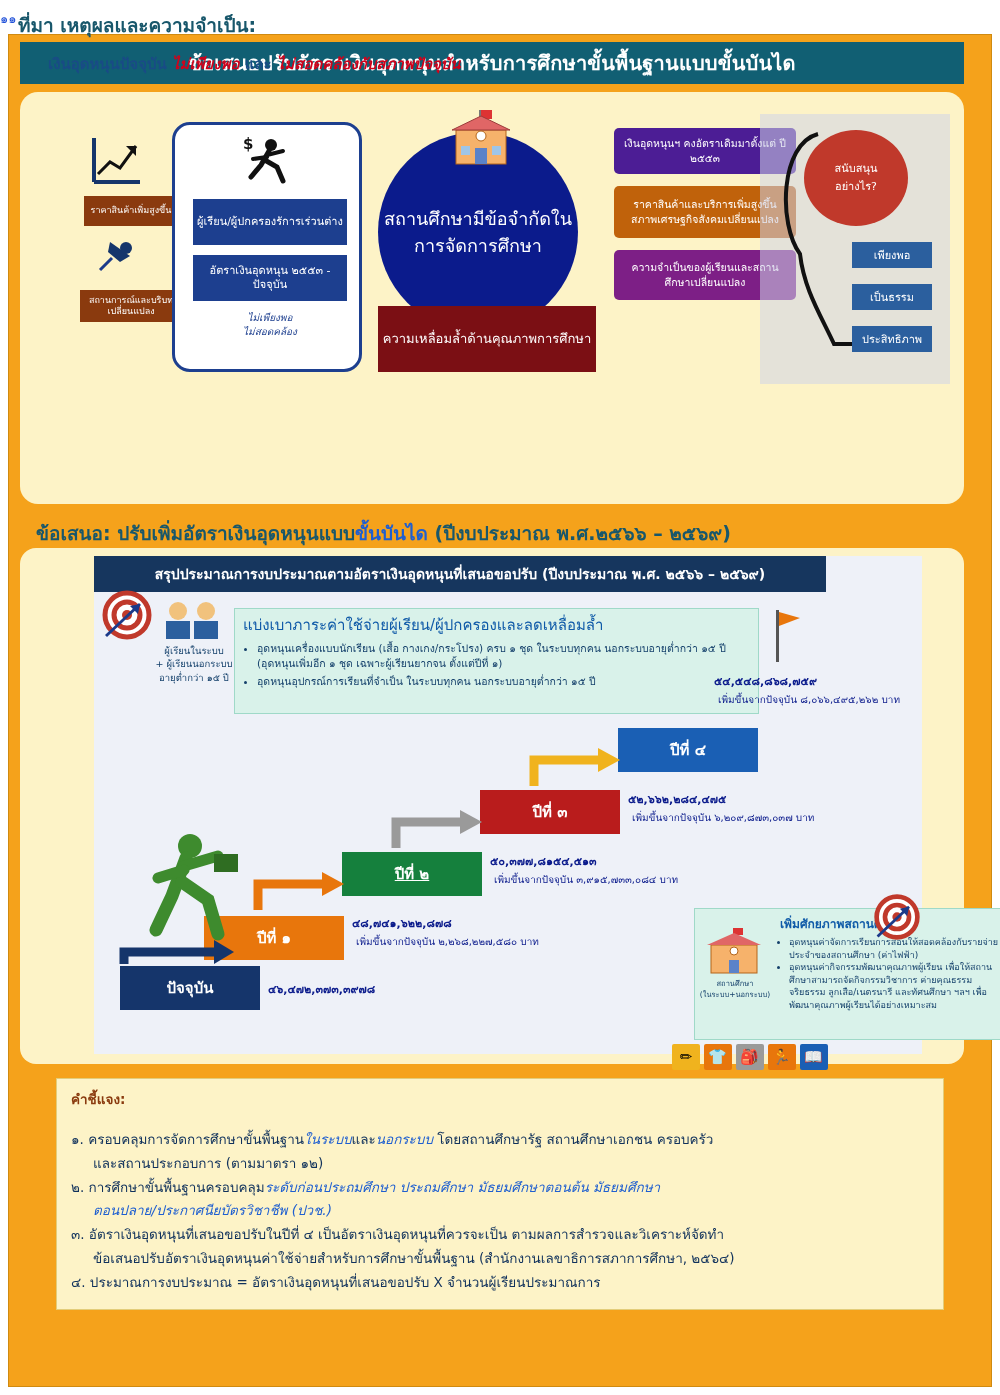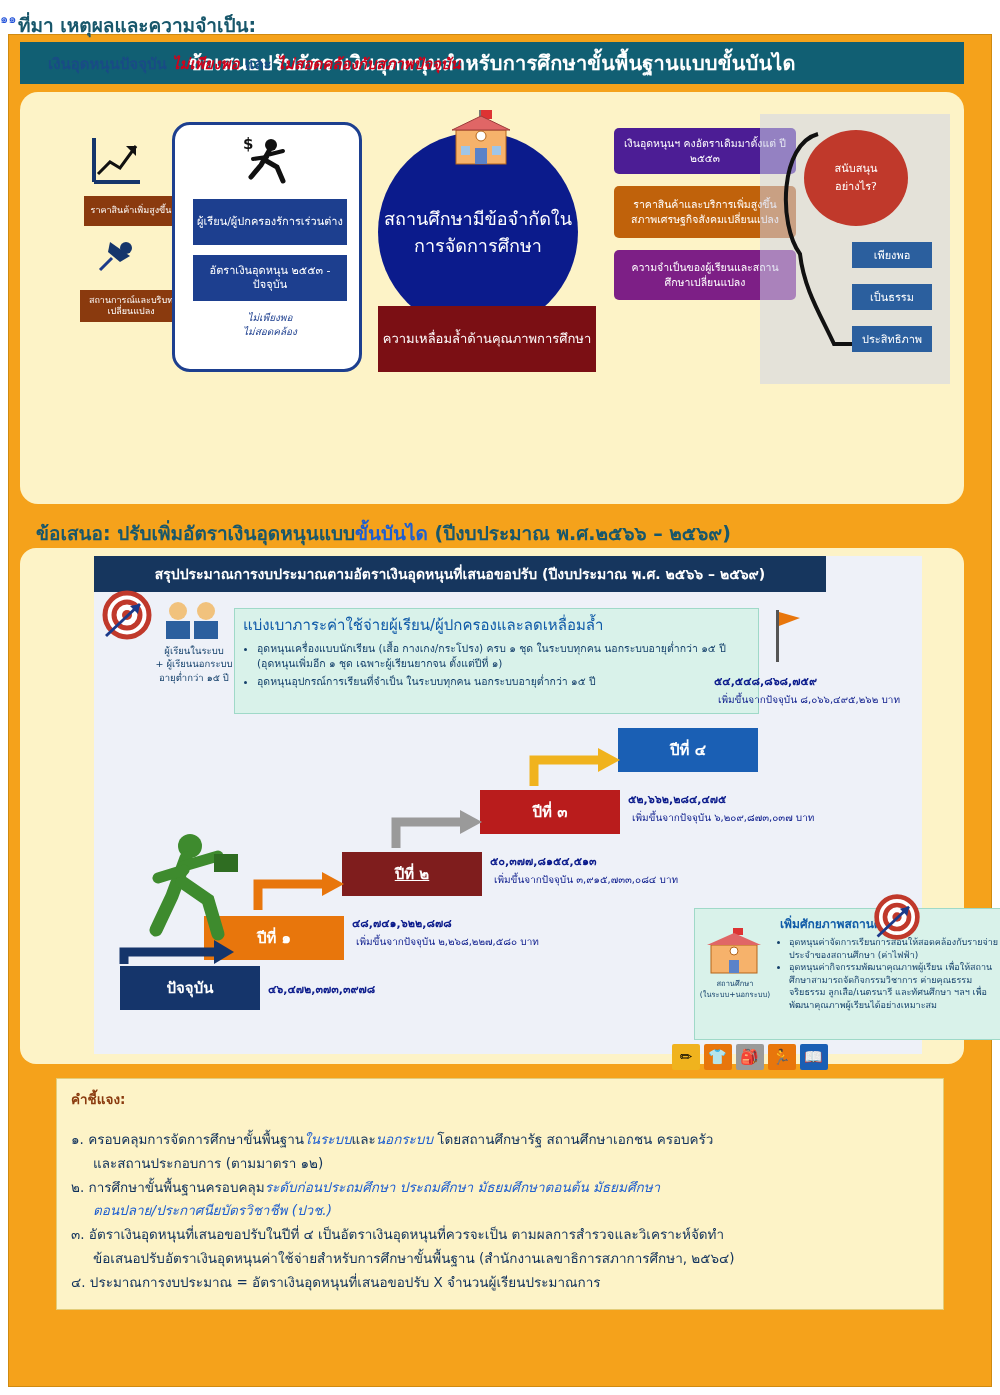--- a/index.html
+++ b/index.html
@@ -265,21 +265,21 @@
     </ul>
   </div>
 
   <svg style="position:absolute;left:676px;top:50px;width:34px;height:58px;" viewBox="0 0 34 58">
     <rect x="6" y="4" width="3" height="52" fill="#555"></rect>
     <polygon points="9,6 30,12 9,20" fill="#e8760c"></polygon>
   </svg>
 
   <div class="step" style="left:26px;  top:410px; width:140px; height:44px; background:#15356b;">ปัจจุบัน</div>
   <div class="step" style="left:110px; top:360px; width:140px; height:44px; background:#e8760c;">ปีที่ ๑</div>
-  <div class="step" style="left:248px; top:296px; width:140px; height:44px; background:#7f1d1d;text-decoration:underline;">ปีที่ ๒</div>
+  <div class="step" style="left:248px; top:296px; width:140px; height:44px; background:#15803d;text-decoration:underline;">ปีที่ ๒</div>
   <div class="step" style="left:386px; top:234px; width:140px; height:44px; background:#b91c1c;">ปีที่ ๓</div>
   <div class="step" style="left:524px; top:172px; width:140px; height:44px; background:#1a5fb4;">ปีที่ ๔</div>
 
   <svg style="position:absolute;left:24px;top:352px;width:120px;height:70px;" viewBox="0 0 120 70">
     <path d="M6 56 L6 44 L96 44" stroke="#15356b" stroke-width="9" fill="none"></path>
     <polygon points="96,32 116,44 96,56" fill="#15356b"></polygon>
   </svg>
   <svg style="position:absolute;left:156px;top:300px;width:100px;height:64px;" viewBox="0 0 100 64">
     <path d="M8 54 L8 28 L72 28" stroke="#e8760c" stroke-width="9" fill="none"></path>
     <polygon points="72,16 94,28 72,40" fill="#e8760c"></polygon>

